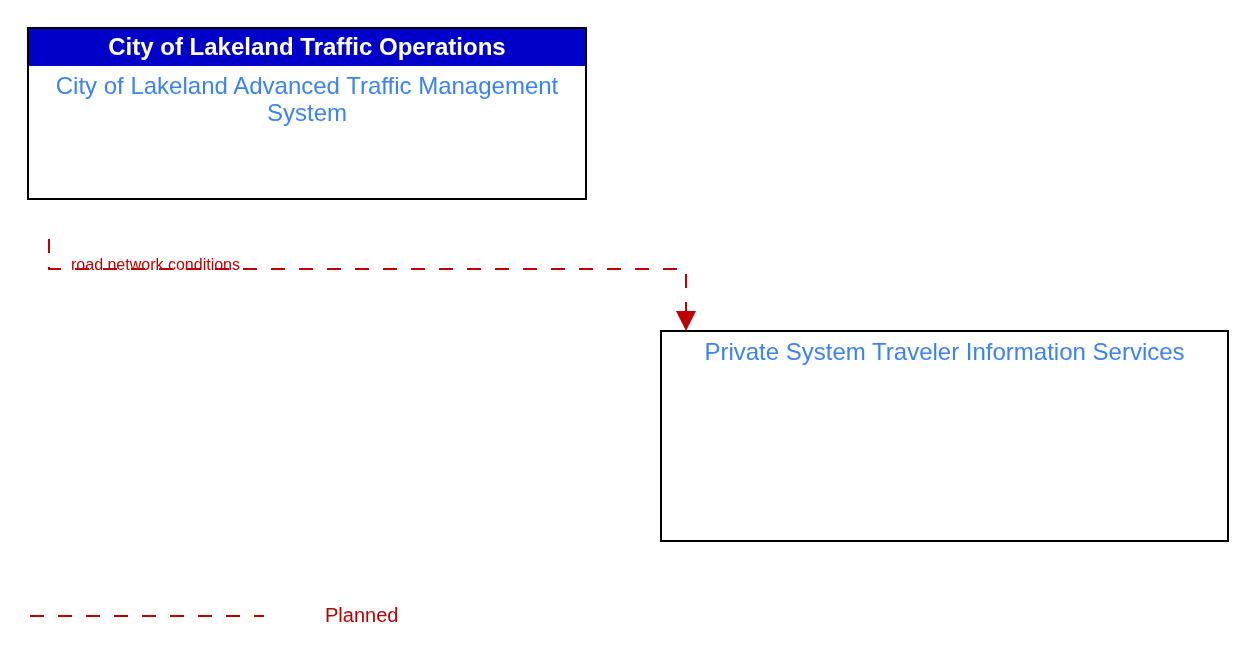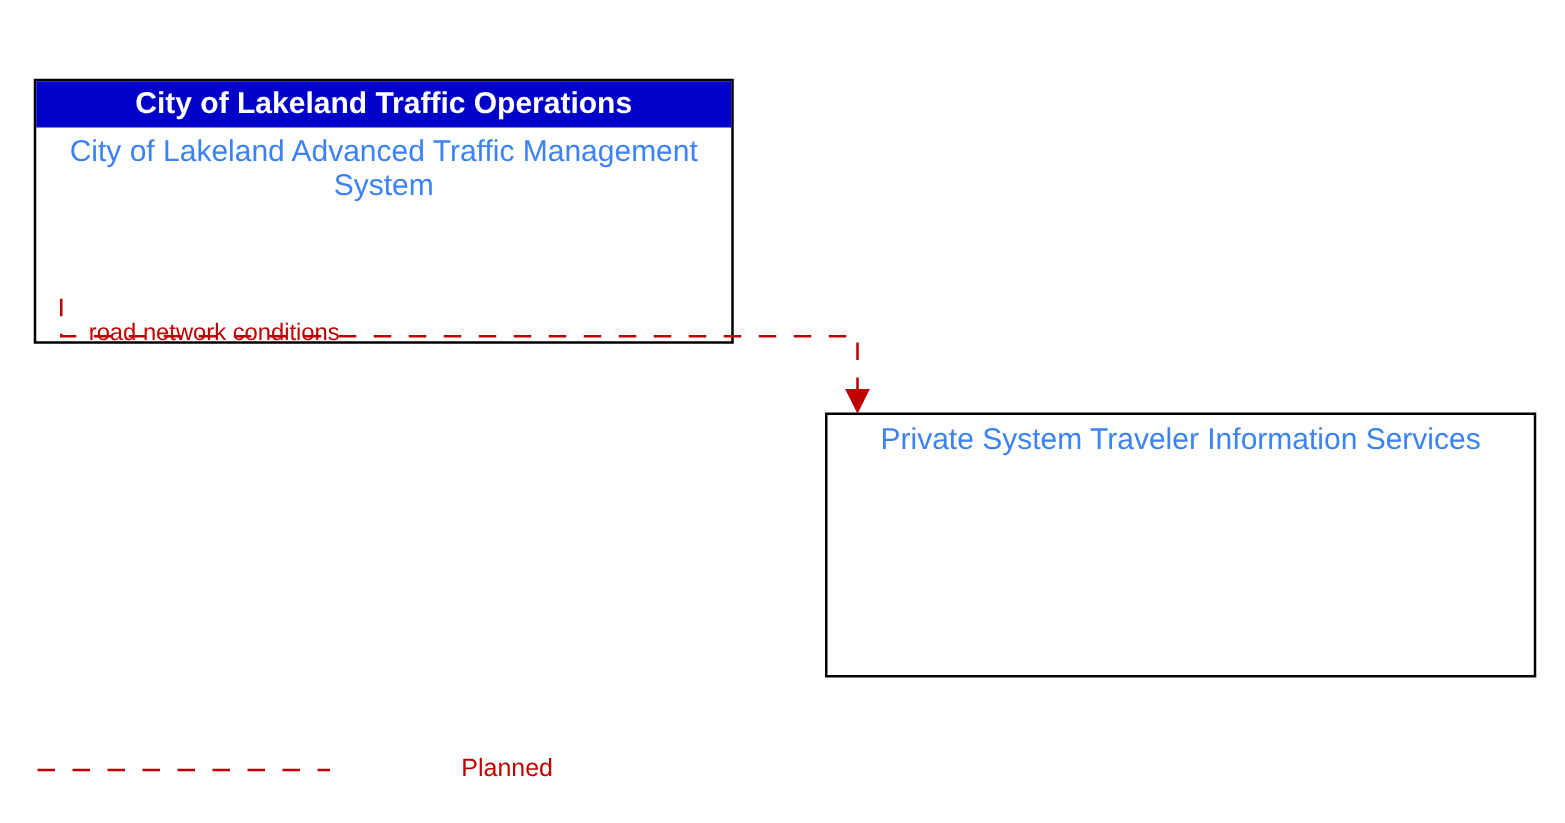--- a/index.html
+++ b/index.html
@@ -30,41 +30,41 @@
   .box-body {
     color: #3b82f6;
     text-align: center;
     padding: 6px 10px;
     font-size: 24px;
     line-height: 1.15;
   }
   .flow-label {
     position: absolute;
     color: #c00000;
-    font-size: 19px;
+    font-size: 16px;
     white-space: nowrap;
   }
   .legend-label {
     position: absolute;
     color: #c00000;
     font-size: 20px;
   }
   svg.connectors {
     position: absolute;
     left: 0;
     top: 0;
     width: 1252px;
     height: 658px;
     pointer-events: none;
   }
 </style>
 </head>
 <body>
 
-<div class="box" style="left:27px; top:27px; width:560px; height:212px;margin-top:36px;">
+<div class="box" style="left:27px; top:27px; width:560px; height:173px;">
   <div class="box-header">City of Lakeland Traffic Operations</div>
   <div class="box-body">City of Lakeland Advanced Traffic Management System</div>
 </div>
 
 <div class="box" style="left:660px; top:330px; width:569px; height:212px;">
   <div class="box-body">Private System Traveler Information Services</div>
 </div>
 
 <svg class="connectors" viewBox="0 0 1252 658">
   <defs>
@@ -73,13 +73,13 @@
     </marker>
   </defs>
 
   <path d="M 49 239 L 49 269 L 686 269 L 686 327" stroke="#c00000" stroke-width="2" fill="none" stroke-dasharray="14 14" marker-end="url(#arrowhead)"></path>
 
   <line x1="30" y1="616" x2="264" y2="616" stroke="#c00000" stroke-width="2" stroke-dasharray="14 14"></line>
 </svg>
 
 <div class="flow-label" style="left:71px; top:256px;">road network conditions</div>
 
-<div class="legend-label" style="left:325px; top:604px;margin-left:44px;">Planned</div>
+<div class="legend-label" style="left:325px; top:604px;">Planned</div>
 
 </body></html>

